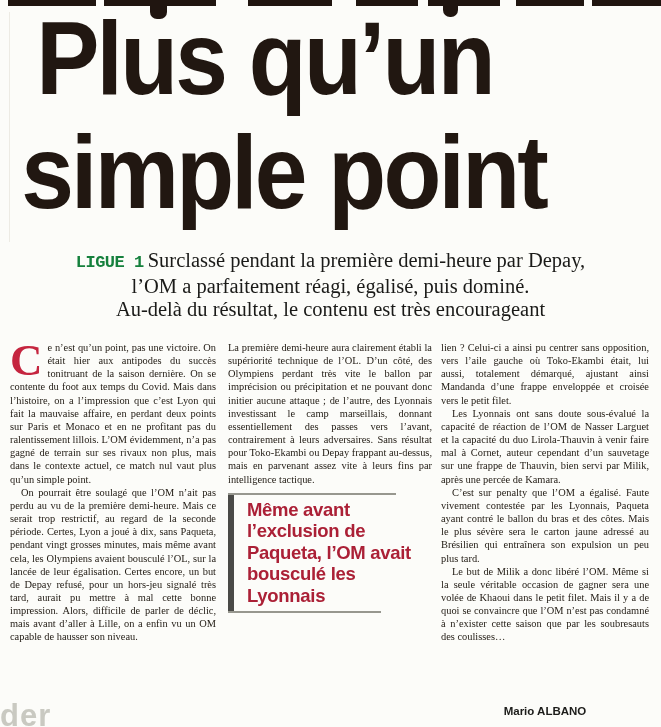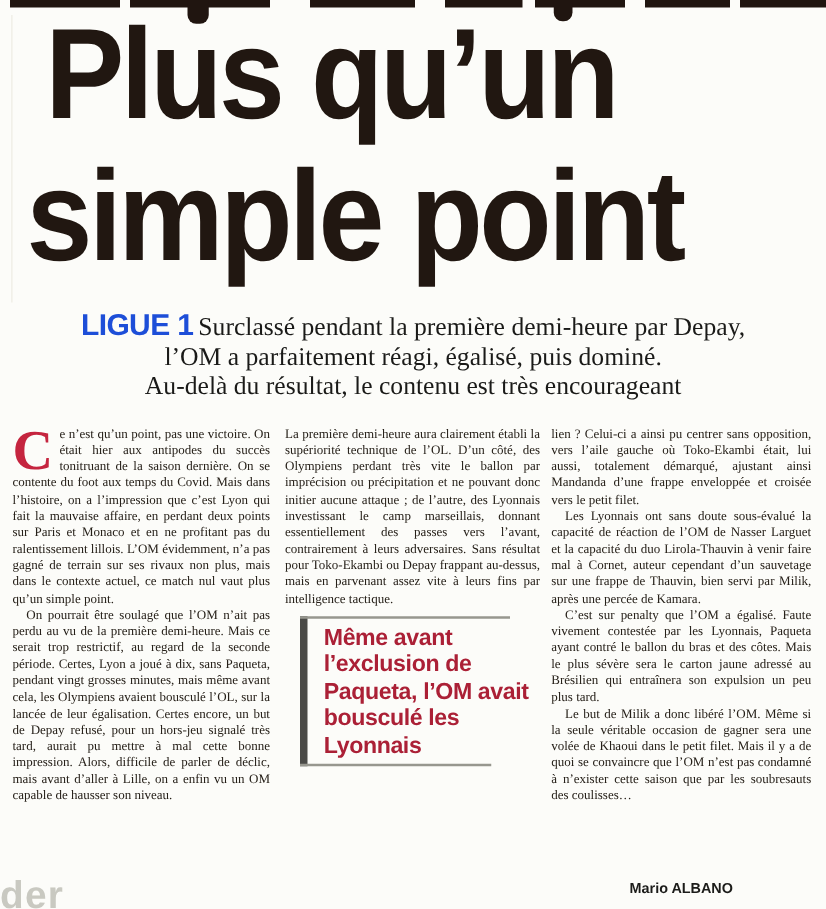--- a/index.html
+++ b/index.html
@@ -14,37 +14,37 @@
 
   
   .headline{position:absolute;top:2px;left:0;width:529px;text-align:center;
     font-family:"Liberation Sans",sans-serif;font-weight:bold;color:#211711;}
   .hl-line{font-size:103px;line-height:114px;letter-spacing:-3px;
     transform:scaleX(0.92);transform-origin:50% 50%;white-space:nowrap;}
 
   
   .standfirst{position:absolute;top:249px;left:18px;width:625px;text-align:center;
     font-size:20.5px;line-height:23.5px;color:#1a1a18;}
-  .kicker{font-family:Liberation Sans, sans-serif;font-weight:bold;
-    font-size:24px;letter-spacing:-0.5px;color:#1d4ed8;padding-right:4px;}
+  .kicker{font-family:Liberation Mono, monospace;font-weight:bold;
+    font-size:17px;letter-spacing:-0.5px;color:#15803d;padding-right:4px;}
 
   
   .col{position:absolute;top:341px;height:384px;overflow:hidden;
     font-size:10.4px;line-height:13.15px;color:#262019;text-align:justify;
     -webkit-hyphens:auto;hyphens:auto;}
   #col1{left:10px;width:206px;}
   #col2{left:228px;width:204px;}
   #col3{left:441px;width:208px;}
   .col p{margin:0;text-indent:11px;}
   .col p.pfirst{text-indent:0;}
   .dropcap{float:left;font-size:45px;line-height:37px;font-weight:bold;
     color:#c5253f;padding:1px 5px 0 0;}
 
   
-  .pullquote{position:relative;margin:7px 0 13px 12px;padding:6px 0 7px 13px;
+  .pullquote{position:relative;margin:7px 0 13px 0;padding:6px 0 7px 13px;
     border-left:6px solid #4a4a47;
     font-family:"Liberation Sans",sans-serif;font-weight:bold;
     font-size:18.5px;line-height:21.5px;letter-spacing:-0.3px;
     color:#ab2036;text-align:left;text-indent:0;}
   .pullquote::before{content:"";position:absolute;top:0;left:-6px;width:168px;height:2px;background:#97978f;}
   .pullquote::after{content:"";position:absolute;bottom:0;left:-6px;width:153px;height:2px;background:#97978f;}
 
   .byline{position:absolute;top:705px;left:441px;width:208px;text-align:center;
     font-family:"Liberation Sans",sans-serif;font-weight:bold;font-size:11.5px;color:#1c1c1a;}
 

